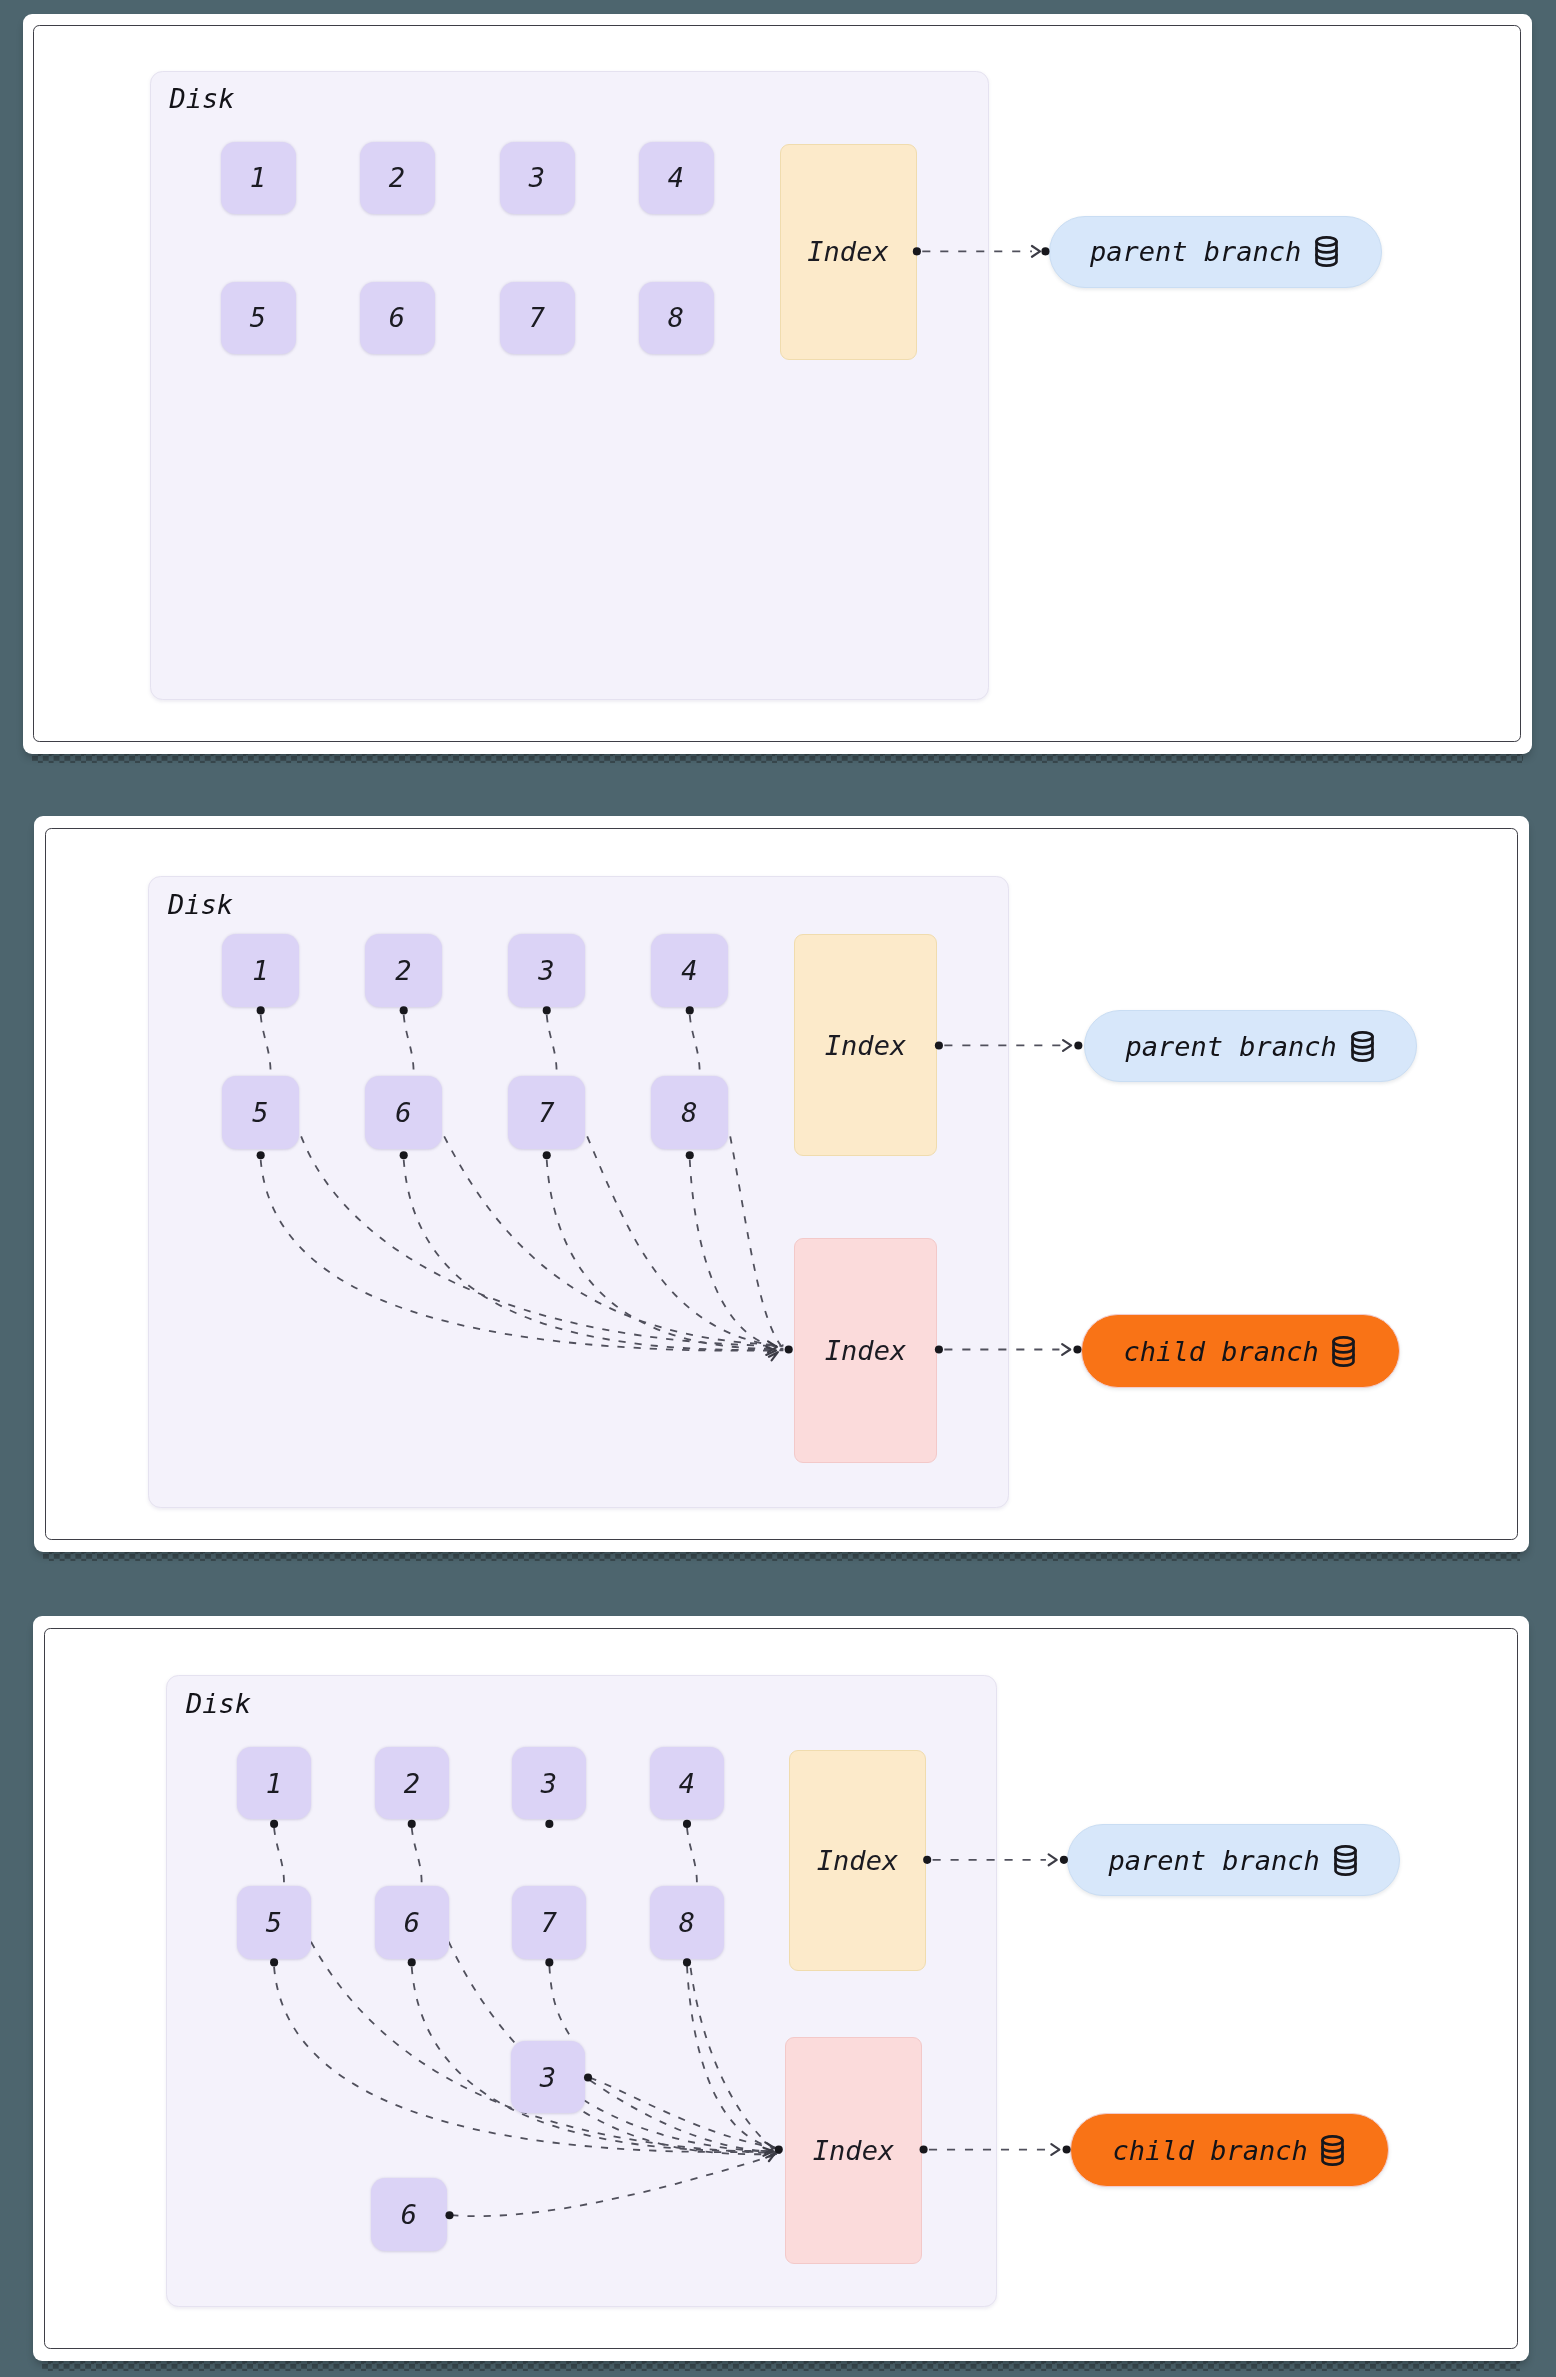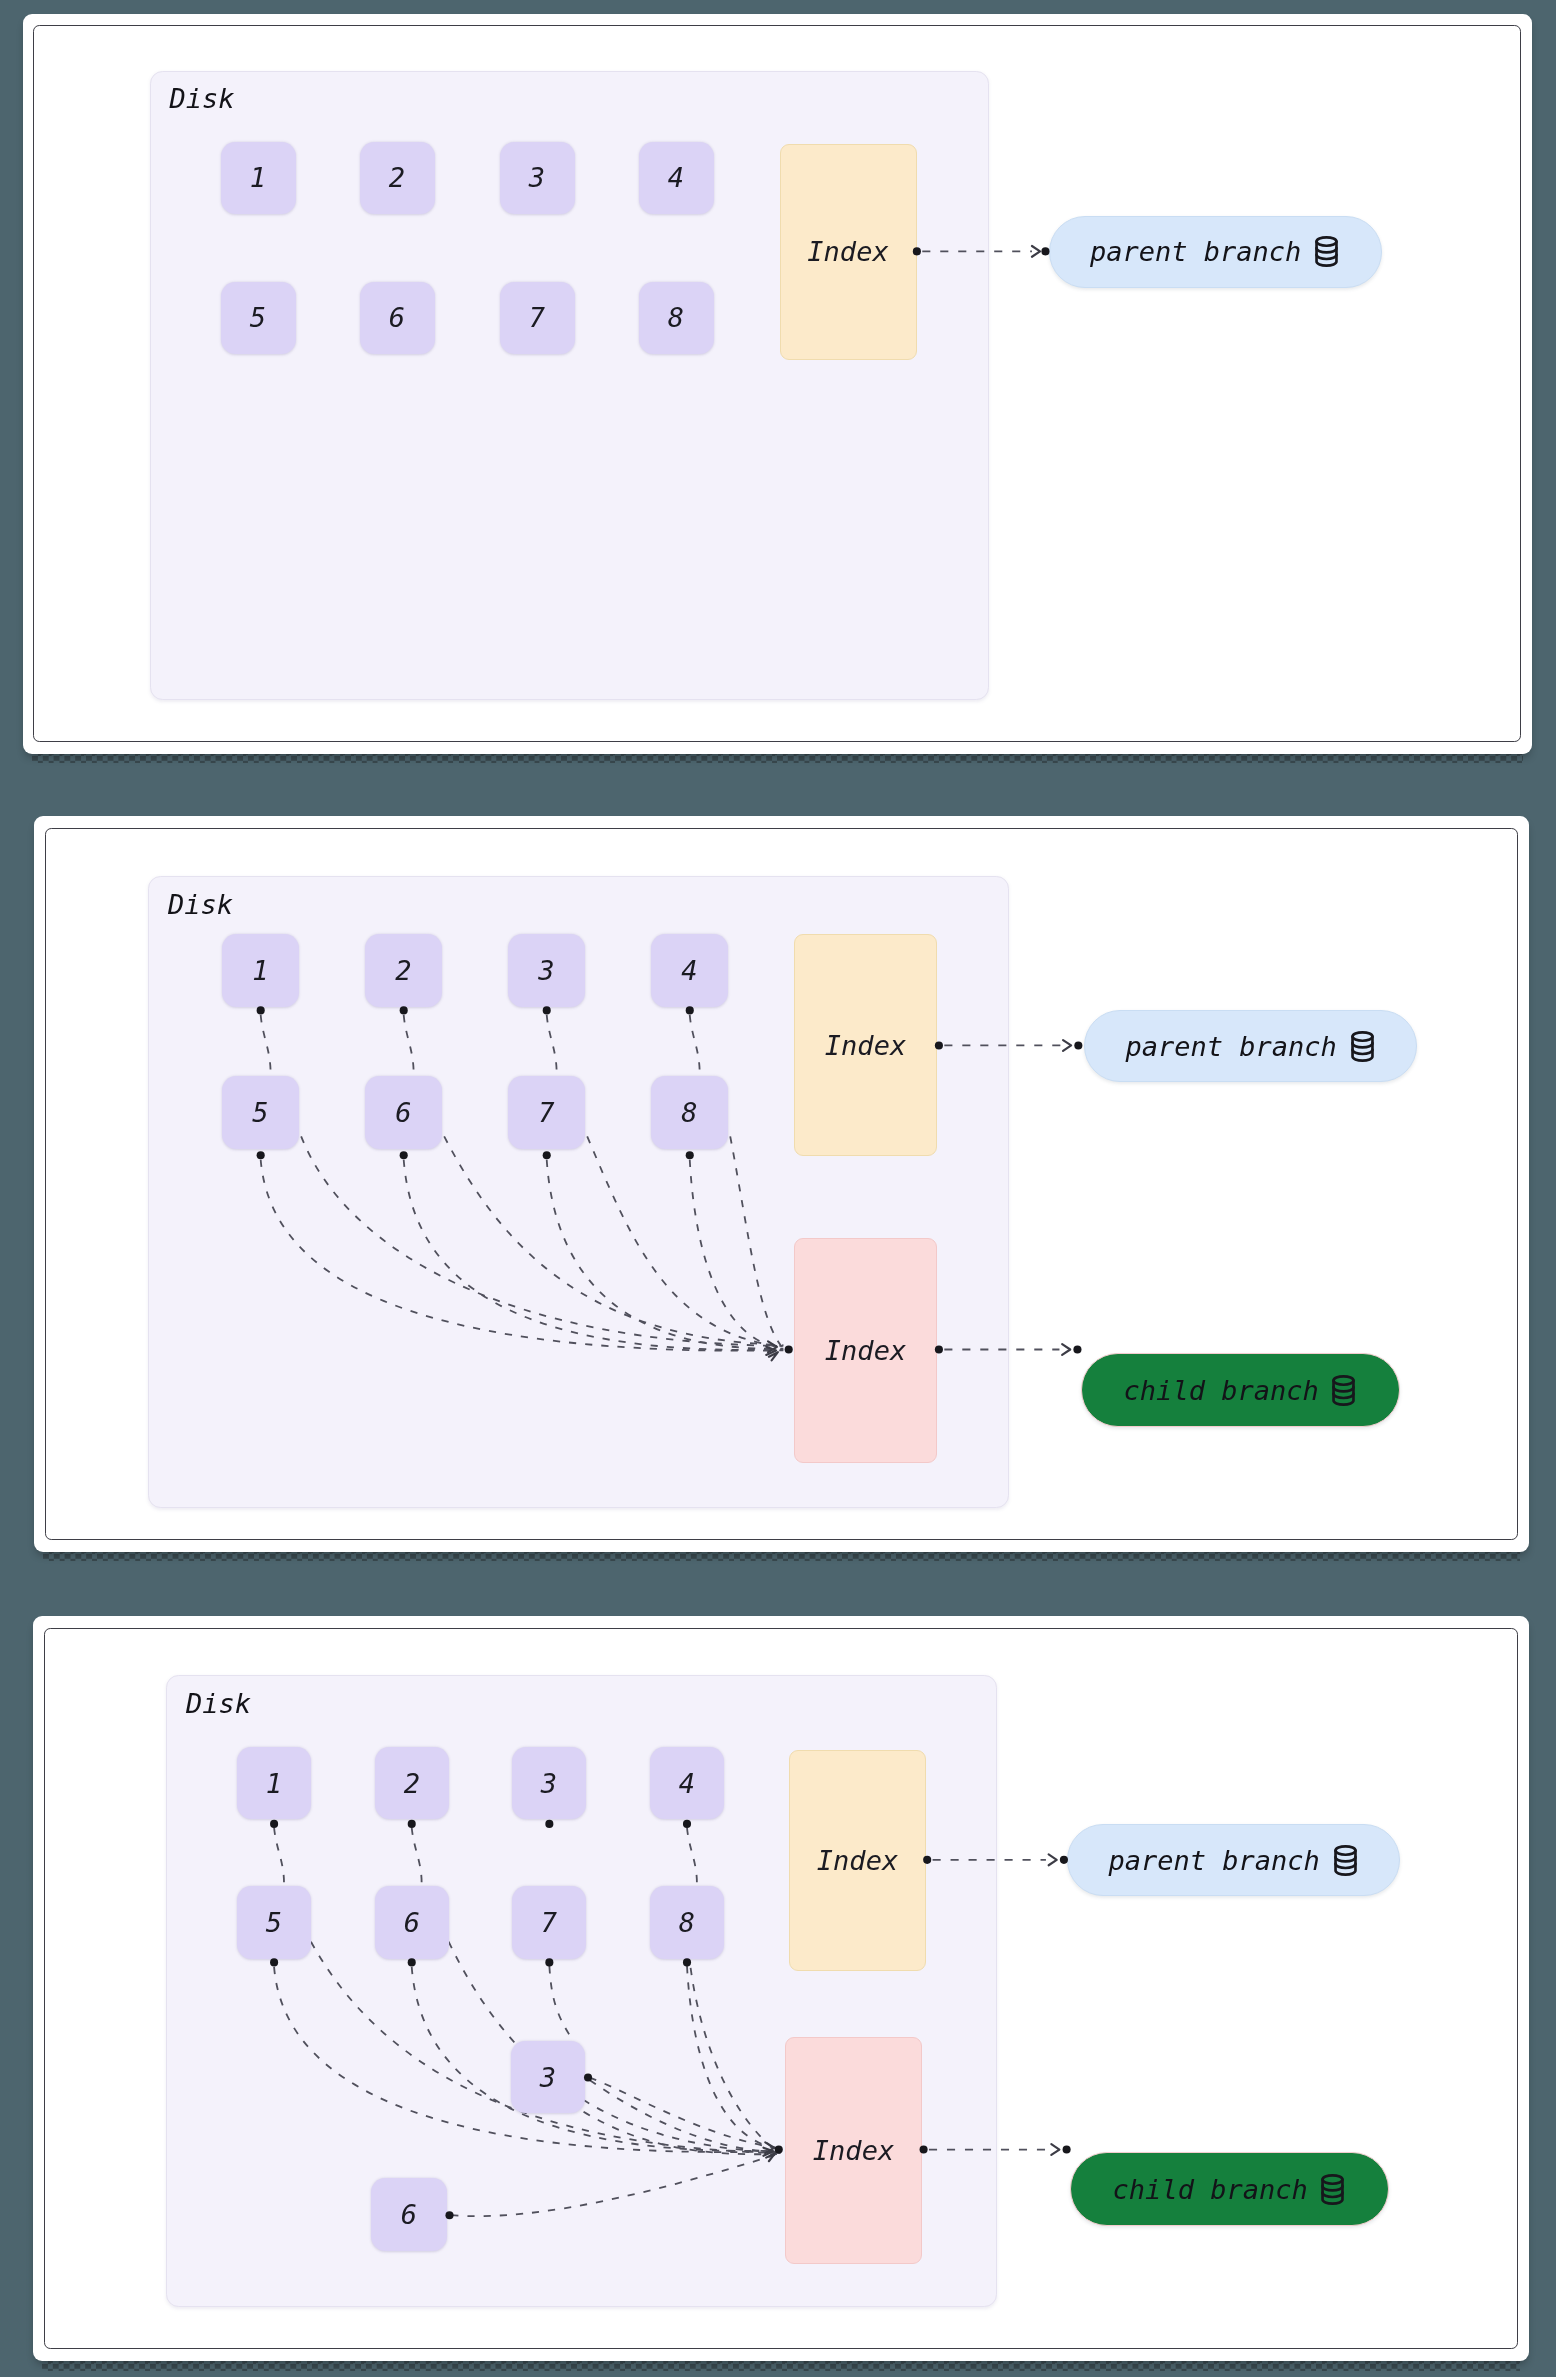--- a/index.html
+++ b/index.html
@@ -44,21 +44,21 @@
   }
   .idx.orange{background:#FCEACA;border:1.3px solid #F0DCAE;}
   .idx.pink{background:#FBDBDB;border:1.3px solid #F3C9C9;}
   .pill{
     position:absolute;border-radius:899px;z-index:3;
     display:flex;align-items:center;justify-content:center;gap:11.7px;
     font-size:27px;color:#131318;
     box-shadow:0 1.8px 3.6px rgba(60,70,90,.12);
   }
   .pill.blue{background:#D7E7FA;border:1.3px solid #C9DDF3;}
-  .pill.pink{background:#15803d;border:1.3px solid #F2CCCD;margin-top:39px;}
+  .pill.pink{background:#f97316;border:1.3px solid #F2CCCD;}
   svg.layer{position:absolute;left:0;top:0;pointer-events:none;}
   svg.under{z-index:2;}
   svg.over{z-index:4;}
   .dash{fill:none;stroke:#50505C;stroke-width:2;stroke-dasharray:8 10;}
   .solidline{fill:none;stroke:#50505C;stroke-width:2;stroke-dasharray:9 11;}
   .chev{fill:none;stroke:#3c3c46;stroke-width:2.4;stroke-linecap:round;stroke-linejoin:round;}
   .dot{fill:#17171c;}
   .dbicon{flex:0 0 auto;}
 </style>
 </head>

